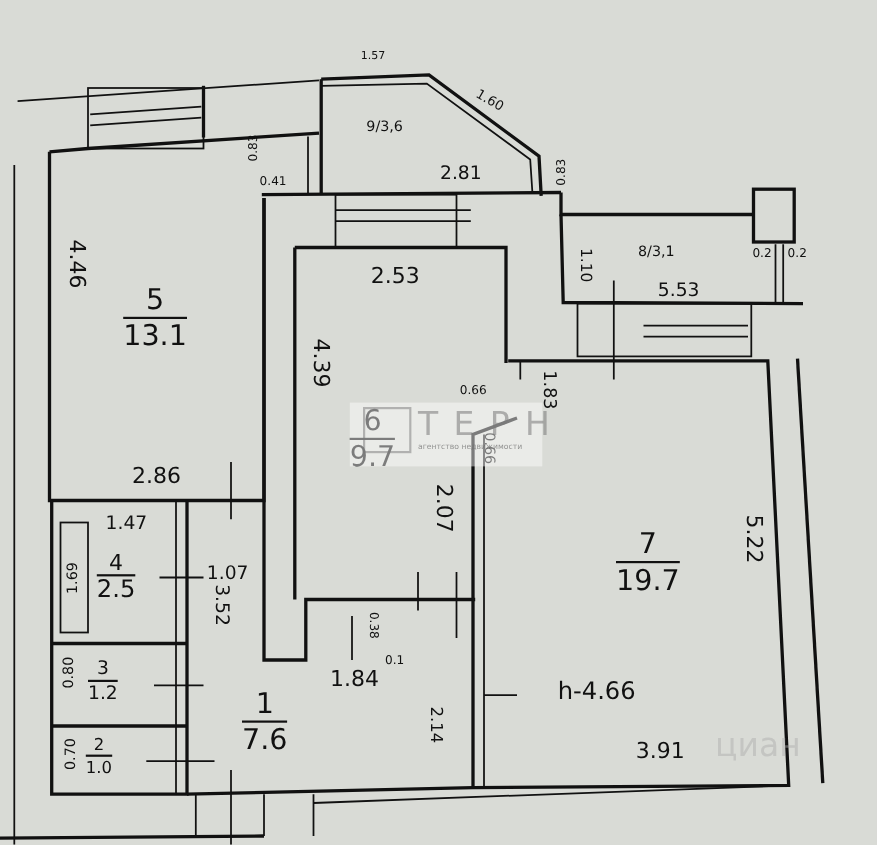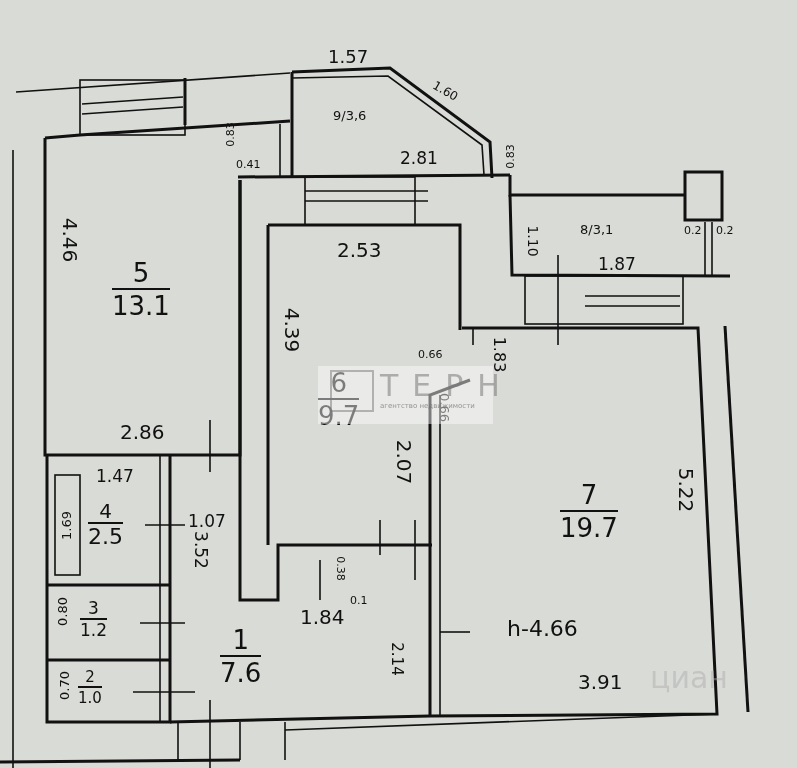--- a/index.html
+++ b/index.html
@@ -117,39 +117,39 @@
   <span class="a" style="font-size:15px;line-height:20px;">1.0</span>
 </div>
 <div class="frac" style="left:220px;top:625px;">
   <span class="n">1</span>
   <span class="a">7.6</span>
 </div>
 
 <div class="lbl" style="left:333px;top:108px;font-size:13px;">9/3,6</div>
 <div class="lbl" style="left:580px;top:222px;font-size:13px;">8/3,1</div>
 
-<div class="lbl dim" style="left:328px;top:46px;font-size:18px;">1.57</div>
+<div class="lbl dim" style="left:328px;top:46px;font-size:10px;">1.57</div>
 <div class="lbl dim" style="left:432px;top:84px;font-size:12px;transform:rotate(30deg);">1.60</div>
 <div class="lbl dim" style="left:400px;top:148px;">2.81</div>
 <div class="lbl small rot" style="left:218px;top:128px;">0.83</div>
 <div class="lbl small" style="left:236px;top:158px;">0.41</div>
 <div class="lbl small rot" style="left:498px;top:150px;">0.83</div>
 <div class="lbl dim rot90" style="left:48px;top:228px;font-size:20px;">4.46</div>
 <div class="lbl dim" style="left:120px;top:420px;font-size:20px;">2.86</div>
 <div class="lbl dim" style="left:337px;top:238px;font-size:20px;">2.53</div>
 <div class="lbl dim rot90" style="left:270px;top:318px;font-size:20px;">4.39</div>
 <div class="lbl dim rot90" style="left:382px;top:450px;font-size:20px;">2.07</div>
 <div class="lbl small" style="left:418px;top:348px;">0.66</div>
 <div class="lbl small rot90" style="left:430px;top:400px;font-size:13px;">0.66</div>
 <div class="lbl dim rot90" style="left:482px;top:345px;font-size:16px;">1.83</div>
 <div class="lbl dim rot90" style="left:664px;top:478px;font-size:20px;">5.22</div>
 <div class="lbl dim" style="left:578px;top:670px;font-size:20px;">3.91</div>
 <div class="lbl dim" style="left:507px;top:616px;font-size:22px;">h-4.66</div>
 <div class="lbl dim rot90" style="left:517px;top:233px;font-size:14px;">1.10</div>
-<div class="lbl dim" style="left:598px;top:254px;">1.87</div>
+<div class="lbl dim" style="left:598px;top:254px;">5.53</div>
 <div class="lbl small" style="left:684px;top:224px;">0.2</div>
 <div class="lbl small" style="left:716px;top:224px;">0.2</div>
 <div class="lbl dim" style="left:96px;top:466px;">1.47</div>
 <div class="lbl small rot" style="left:52px;top:518px;font-size:13px;">1.69</div>
 <div class="lbl dim" style="left:188px;top:480px;margin-top:31px;">1.07</div>
 <div class="lbl dim rot90" style="left:182px;top:540px;">3.52</div>
 <div class="lbl small rot" style="left:48px;top:604px;font-size:13px;">0.80</div>
 <div class="lbl small rot" style="left:50px;top:678px;font-size:13px;">0.70</div>
 <div class="lbl dim" style="left:300px;top:605px;font-size:20px;">1.84</div>
 <div class="lbl small" style="left:350px;top:594px;">0.1</div>

